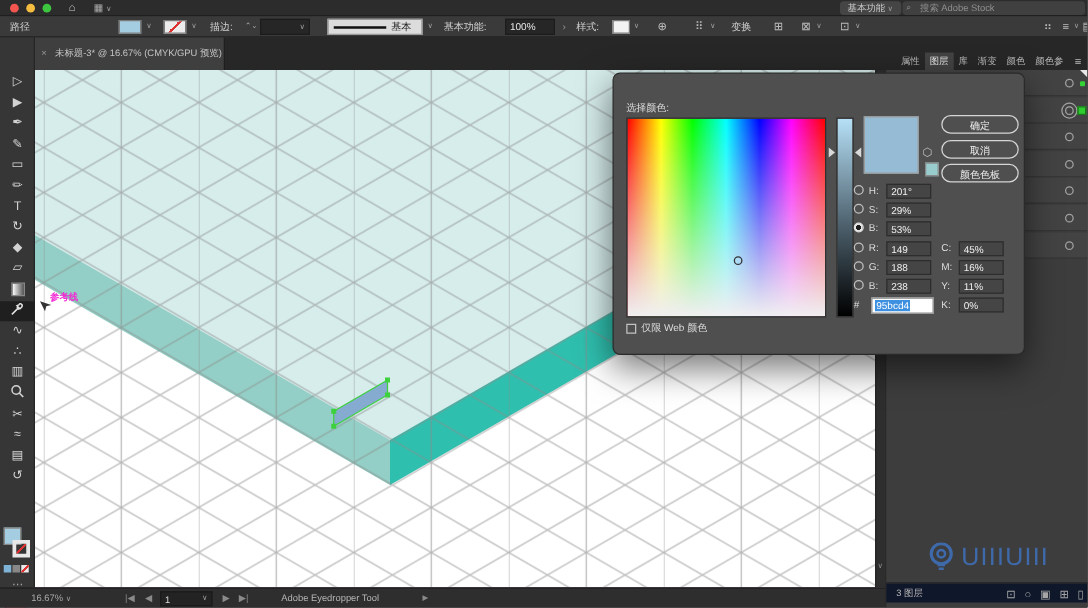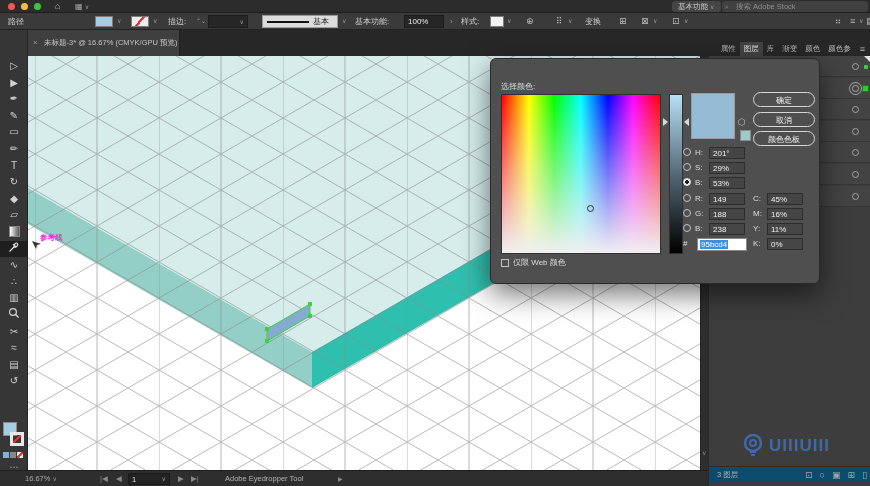--- a/index.html
+++ b/index.html
@@ -56,26 +56,26 @@
   .vscroll .arr{position:absolute;left:1px;bottom:14px;color:#8a8a8a;font-size:6px;}
 
   
   .rightpanel{position:absolute;left:708px;top:56px;width:162px;height:430px;background:#3d3d3d;border-left:1px solid #2a2a2a;}
   .layer-row{position:absolute;left:0;width:162px;height:21px;background:#434343;border-bottom:1px solid #353535;}
   .target{position:absolute;right:12px;top:7px;width:7px;height:7px;border:1px solid #a2a2a2;border-radius:50%;}
   .target.double{box-shadow:0 0 0 2px #434343,0 0 0 3px #a2a2a2;}
   .g-dot{position:absolute;right:3px;top:9px;width:4px;height:4px;background:#35d435;border-radius:1px;}
   .g-sq{position:absolute;right:2px;top:7px;width:7px;height:7px;background:#2ecc2e;border:1px solid #1a7a1a;}
   .panel-corner{position:absolute;right:0;top:0;width:0;height:0;border-top:6px solid #e8e8e8;border-left:6px solid transparent;}
-  .panel-bottom{position:absolute;left:0;bottom:4px;width:162px;height:16px;background:#0c4a6e;border-top:1px solid #2a2a2a;color:#b5b5b5;font-size:7.5px;line-height:16px;}
+  .panel-bottom{position:absolute;left:0;bottom:4px;width:162px;height:16px;background:#0f172a;border-top:1px solid #2a2a2a;color:#b5b5b5;font-size:7.5px;line-height:16px;}
   .panel-bottom .cnt{padding-left:8px;}
   .pb-icons{position:absolute;right:4px;top:0;display:flex;gap:7px;}
   .pb-icons span{color:#a5a5a5;font-size:9px;line-height:16px;}
   .watermark{position:absolute;left:34px;top:378px;display:flex;align-items:center;gap:6px;opacity:.9;}
-  .wm-text{font-size:17px;font-weight:bold;letter-spacing:1px;text-align:right;}
+  .wm-text{font-size:20px;font-weight:normal;letter-spacing:1px;text-align:right;}
 
   
   .statusbar{position:absolute;left:0;top:470px;width:708px;height:16px;background:#2e2e2e;border-top:1px solid #1f1f1f;color:#a9a9a9;font-size:7.5px;line-height:15px;}
   .sb{position:absolute;top:0;height:16px;line-height:16px;white-space:nowrap;}
   .sb-field{position:absolute;top:2px;height:12px;background:#232323;border:1px solid #1a1a1a;color:#ddd;padding:0 3px;line-height:11px;}
 
   
   .dialog{position:absolute;left:490px;top:58px;width:330px;height:226px;background:#4f4f4f;border:1px solid #2a2a2a;border-radius:6px;box-shadow:0 10px 28px rgba(0,0,0,.55);z-index:50;}
   .dlg-title{position:absolute;left:0;top:0;width:328px;height:16px;border-radius:5px 5px 0 0;background:linear-gradient(#e0e0e0,#c6c6c6);border-bottom:1px solid #9a9a9a;color:#1c1c1c;font-size:9px;text-align:center;line-height:16px;font-weight:bold;}
   .dlg-label{position:absolute;color:#ddd;font-size:8px;}

